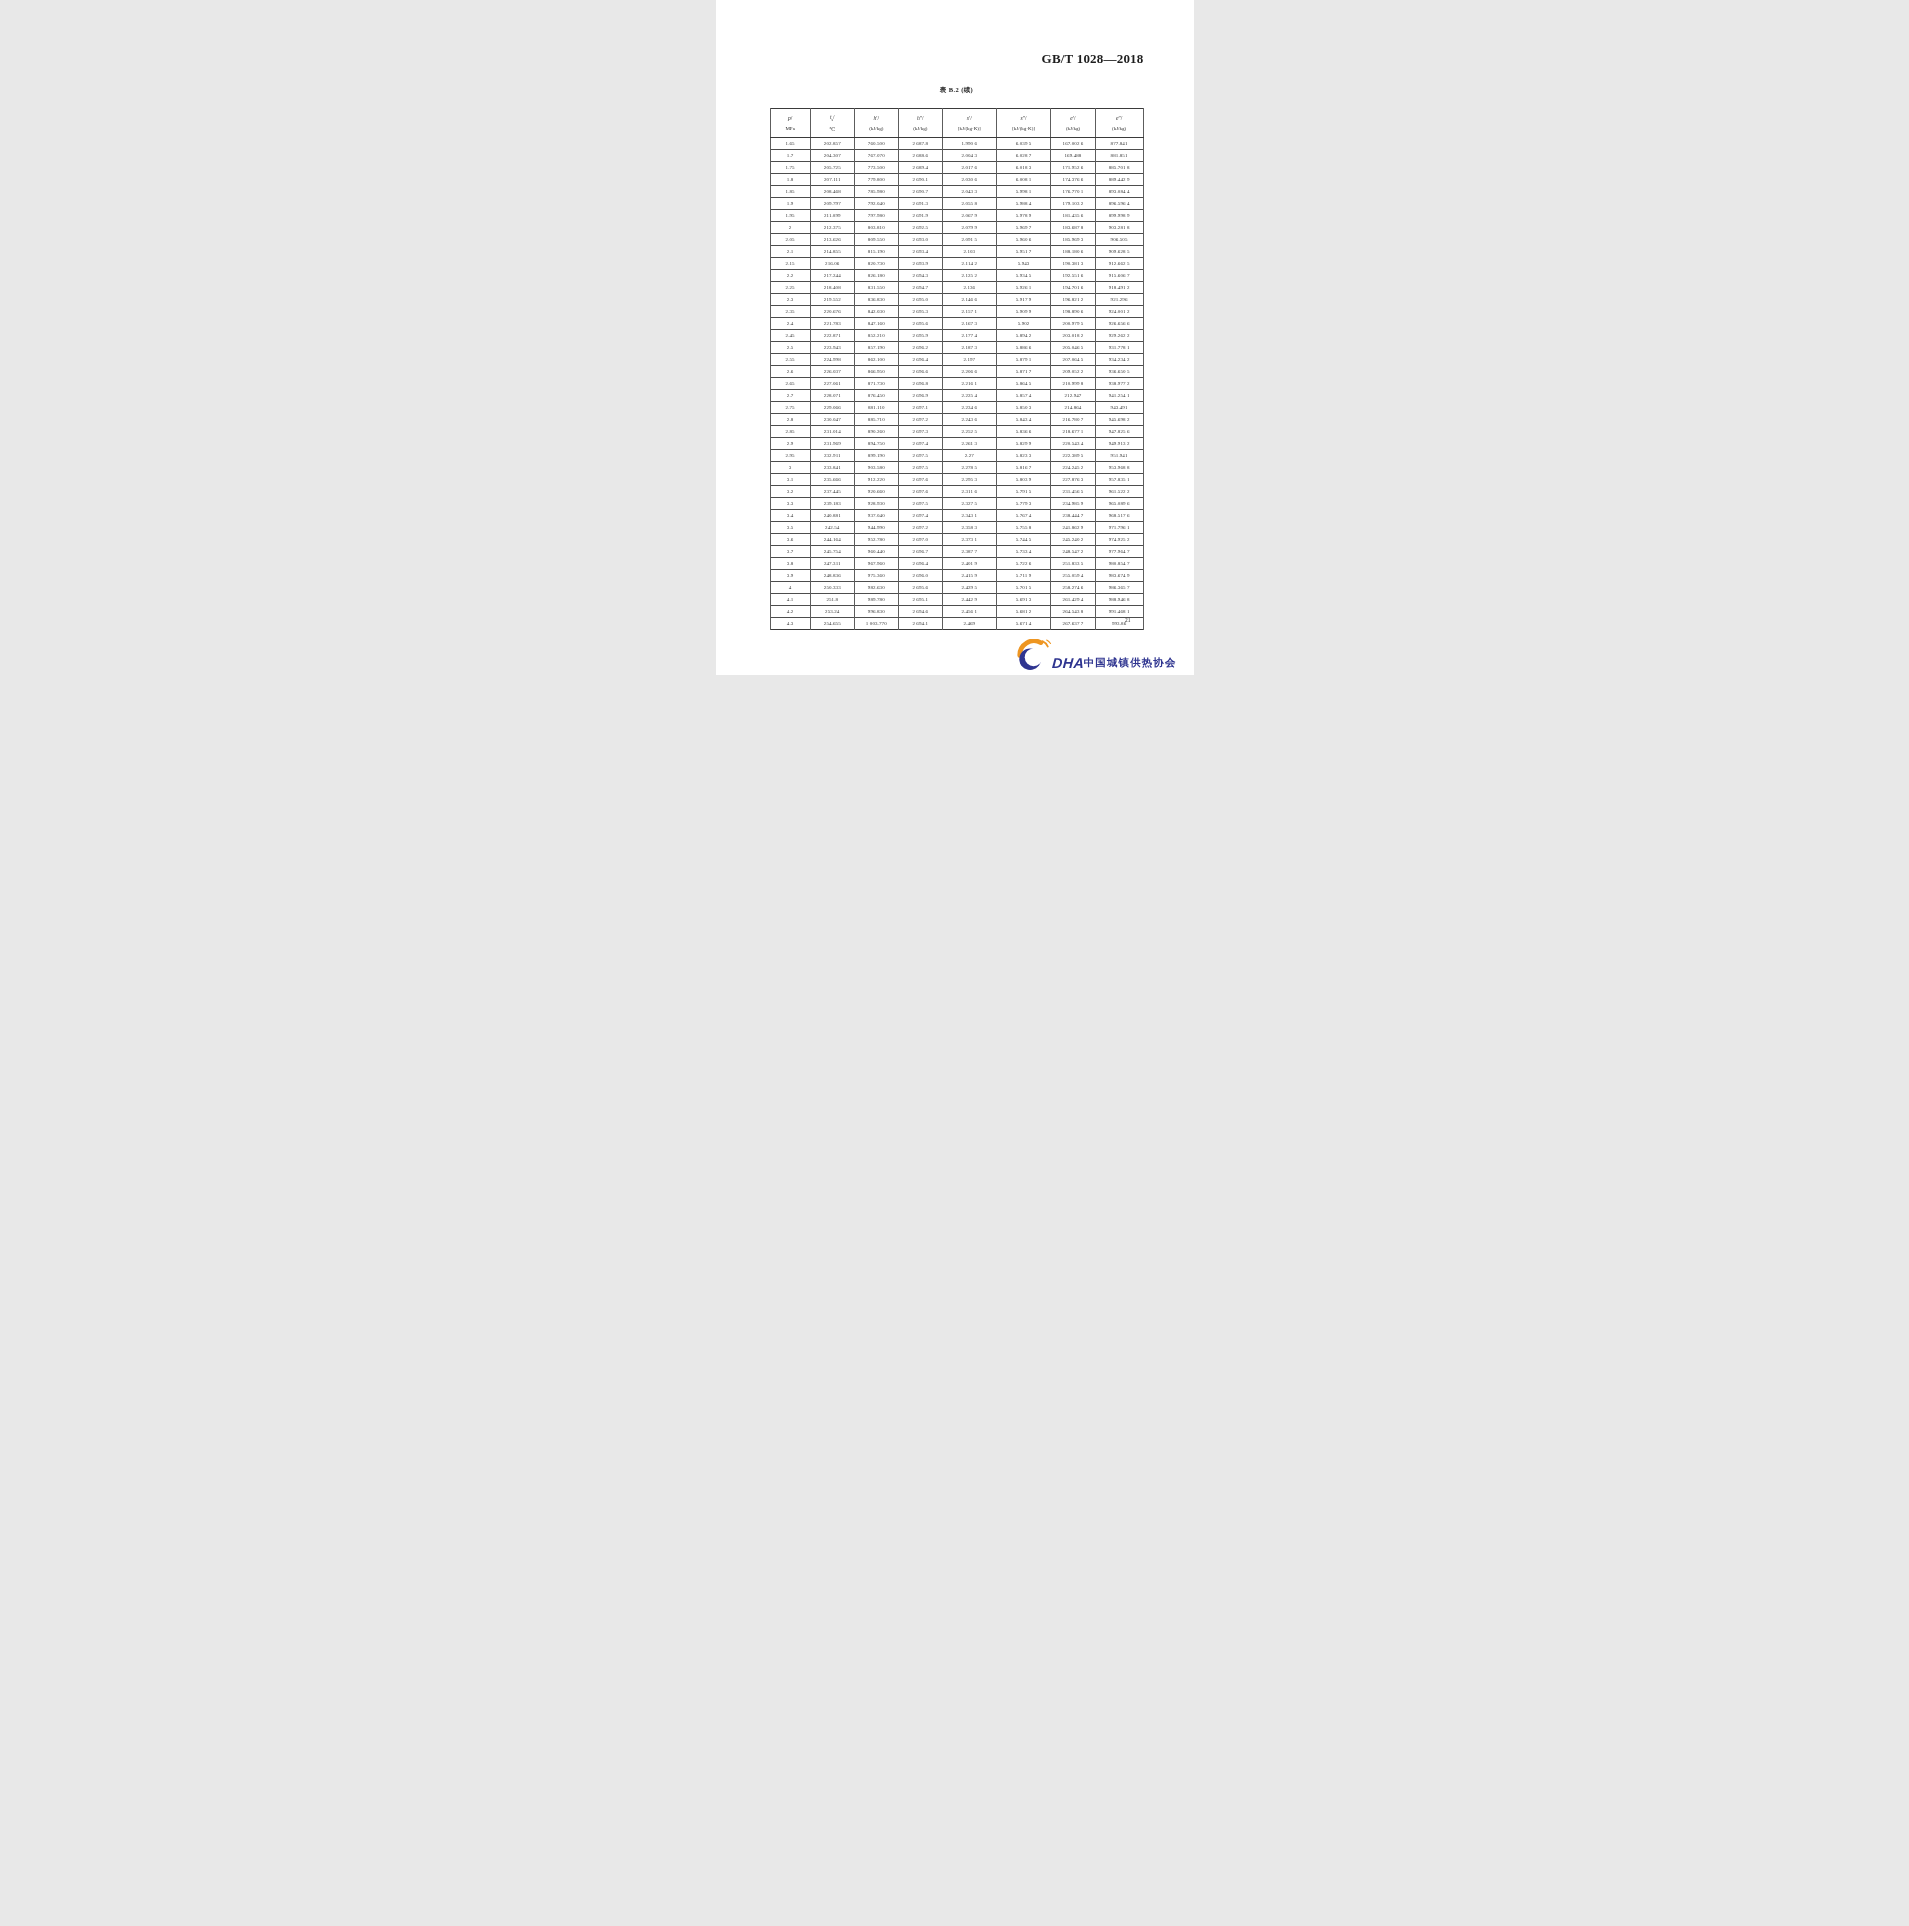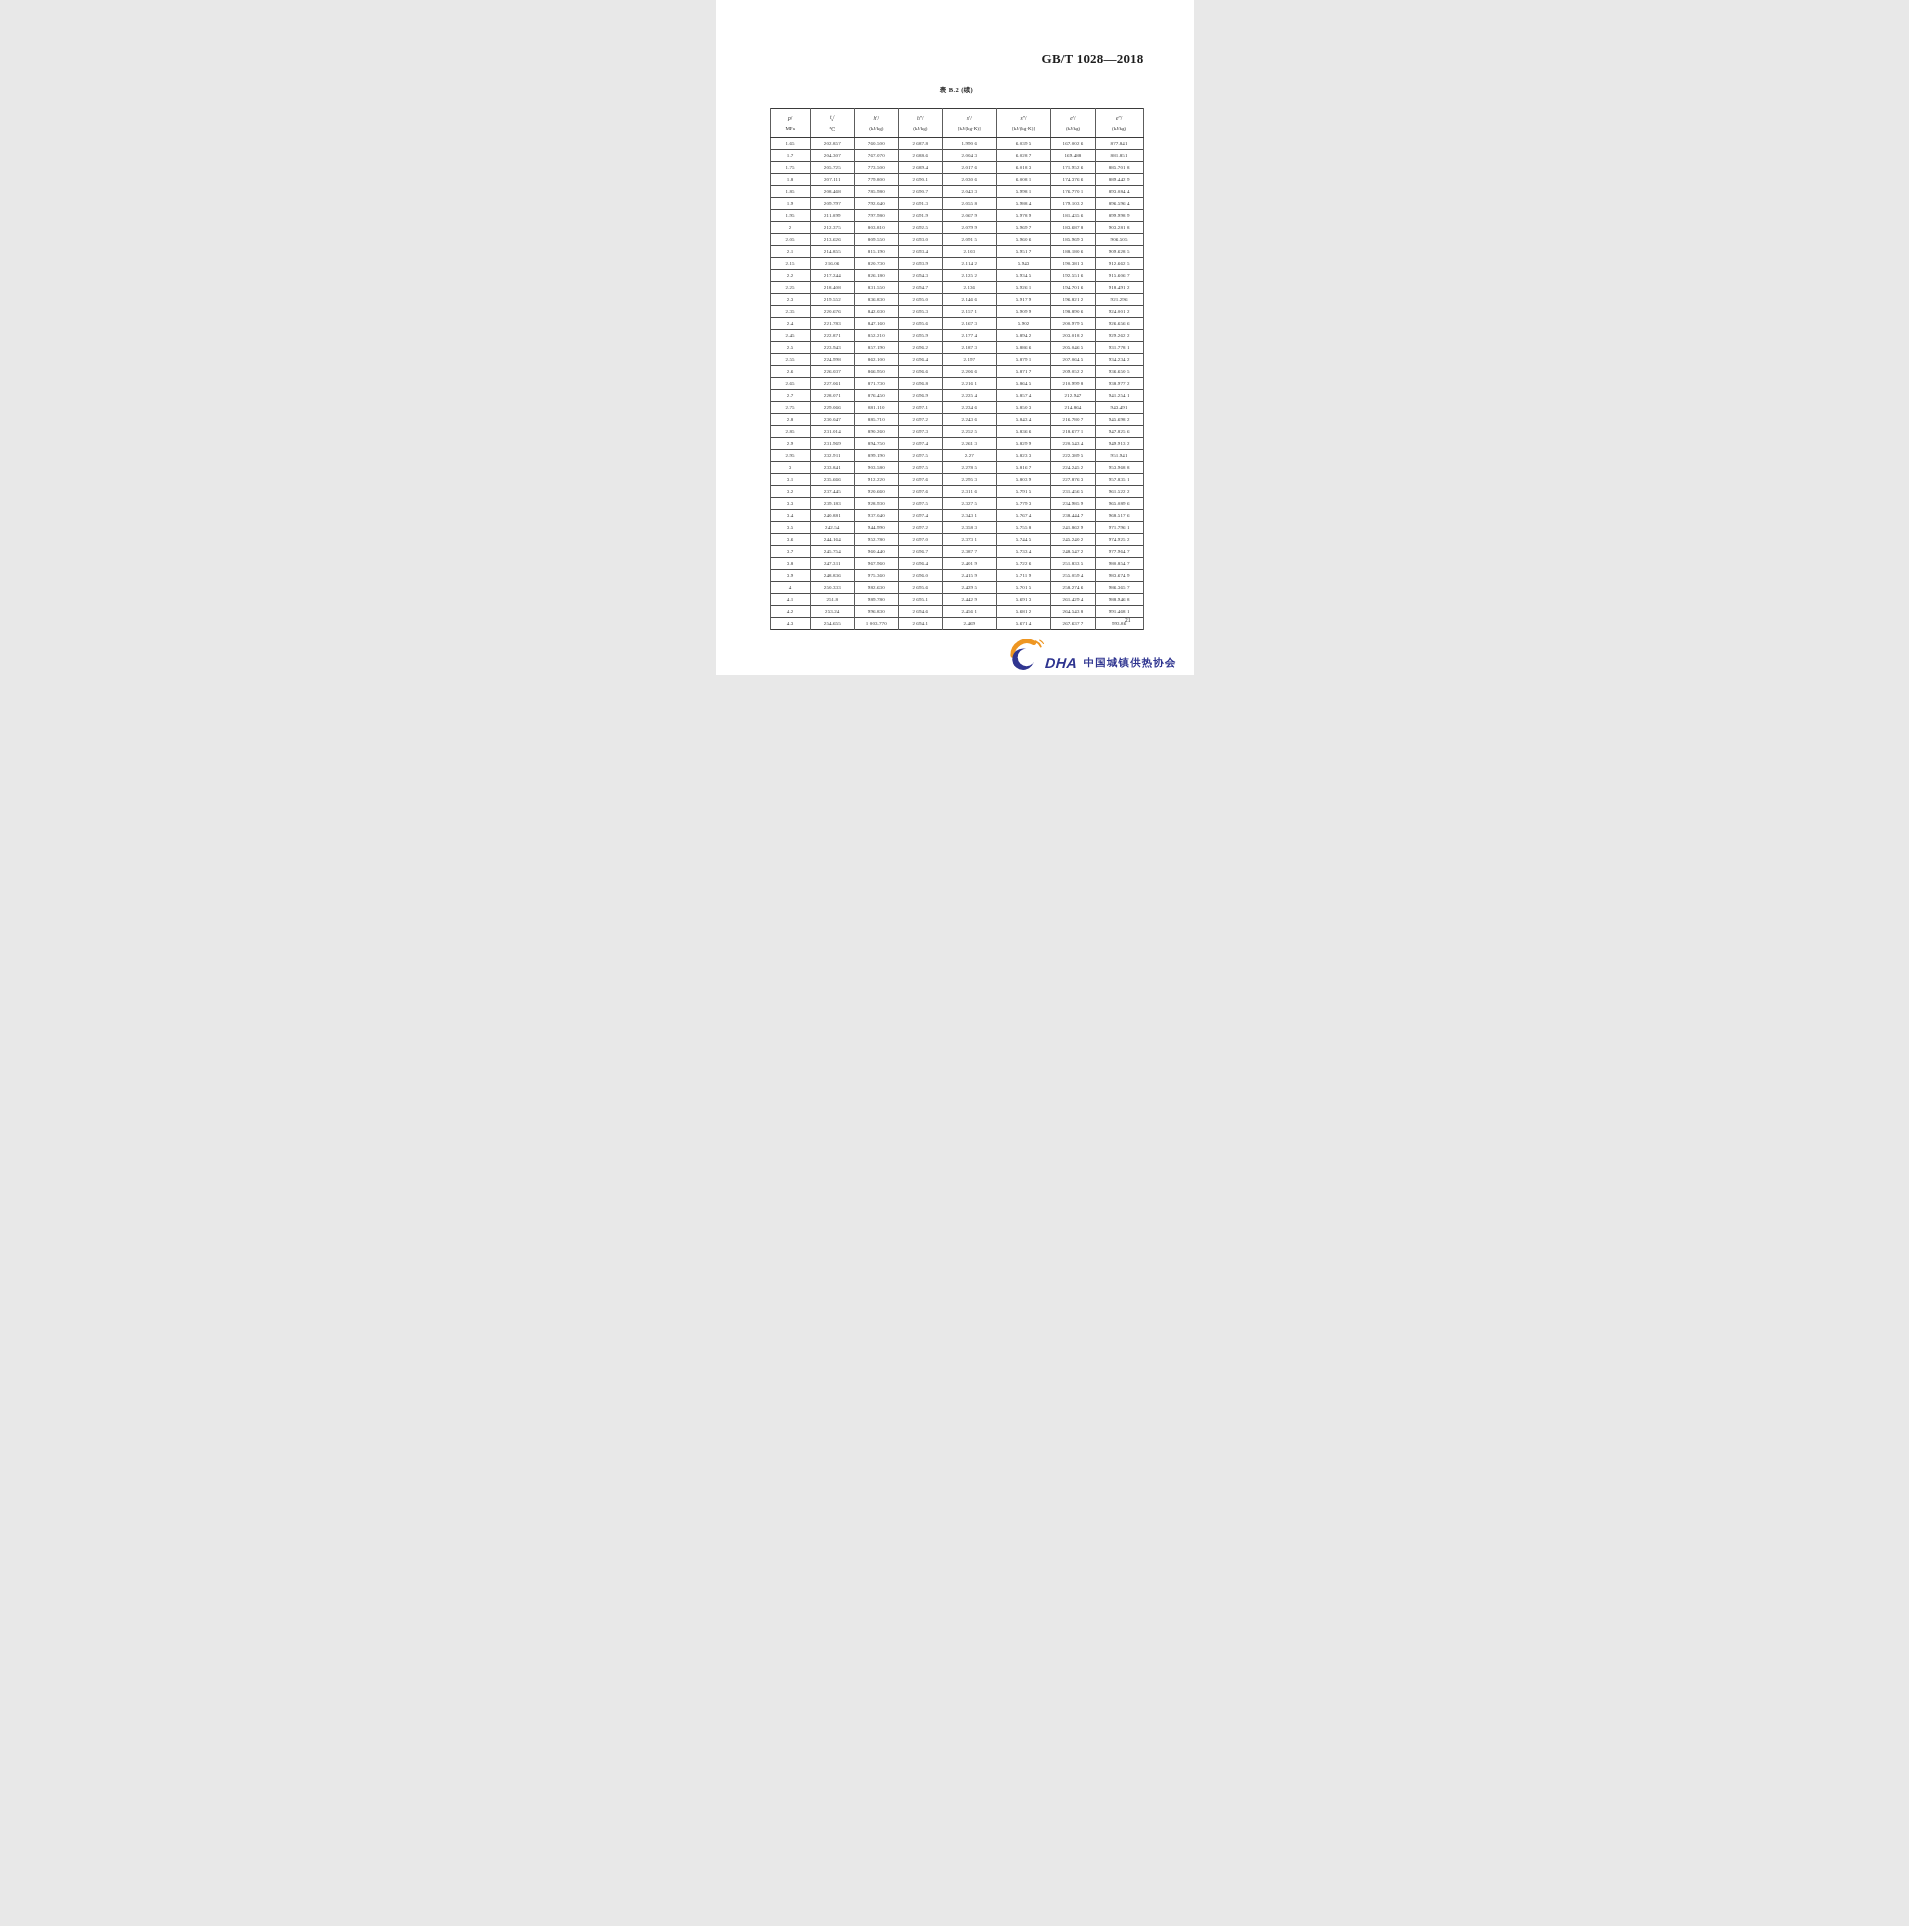--- a/index.html
+++ b/index.html
@@ -116,21 +116,20 @@
     margin-bottom: 1.5px;
     transform: skewX(-4deg);
   }
 
   .org-name {
     font-family: "Liberation Sans", "DejaVu Sans", sans-serif;
     font-weight: bold;
     font-size: 10.4px;
     line-height: 1;
     letter-spacing: 1.2px;
-    margin-left: 7px;
     margin-bottom: 2.7px;
   }
 </style>
 </head>
 <body>
 
 <div class="page">
   <div class="content">
 
     <div class="doc-no">GB/T 1028—2018</div>

